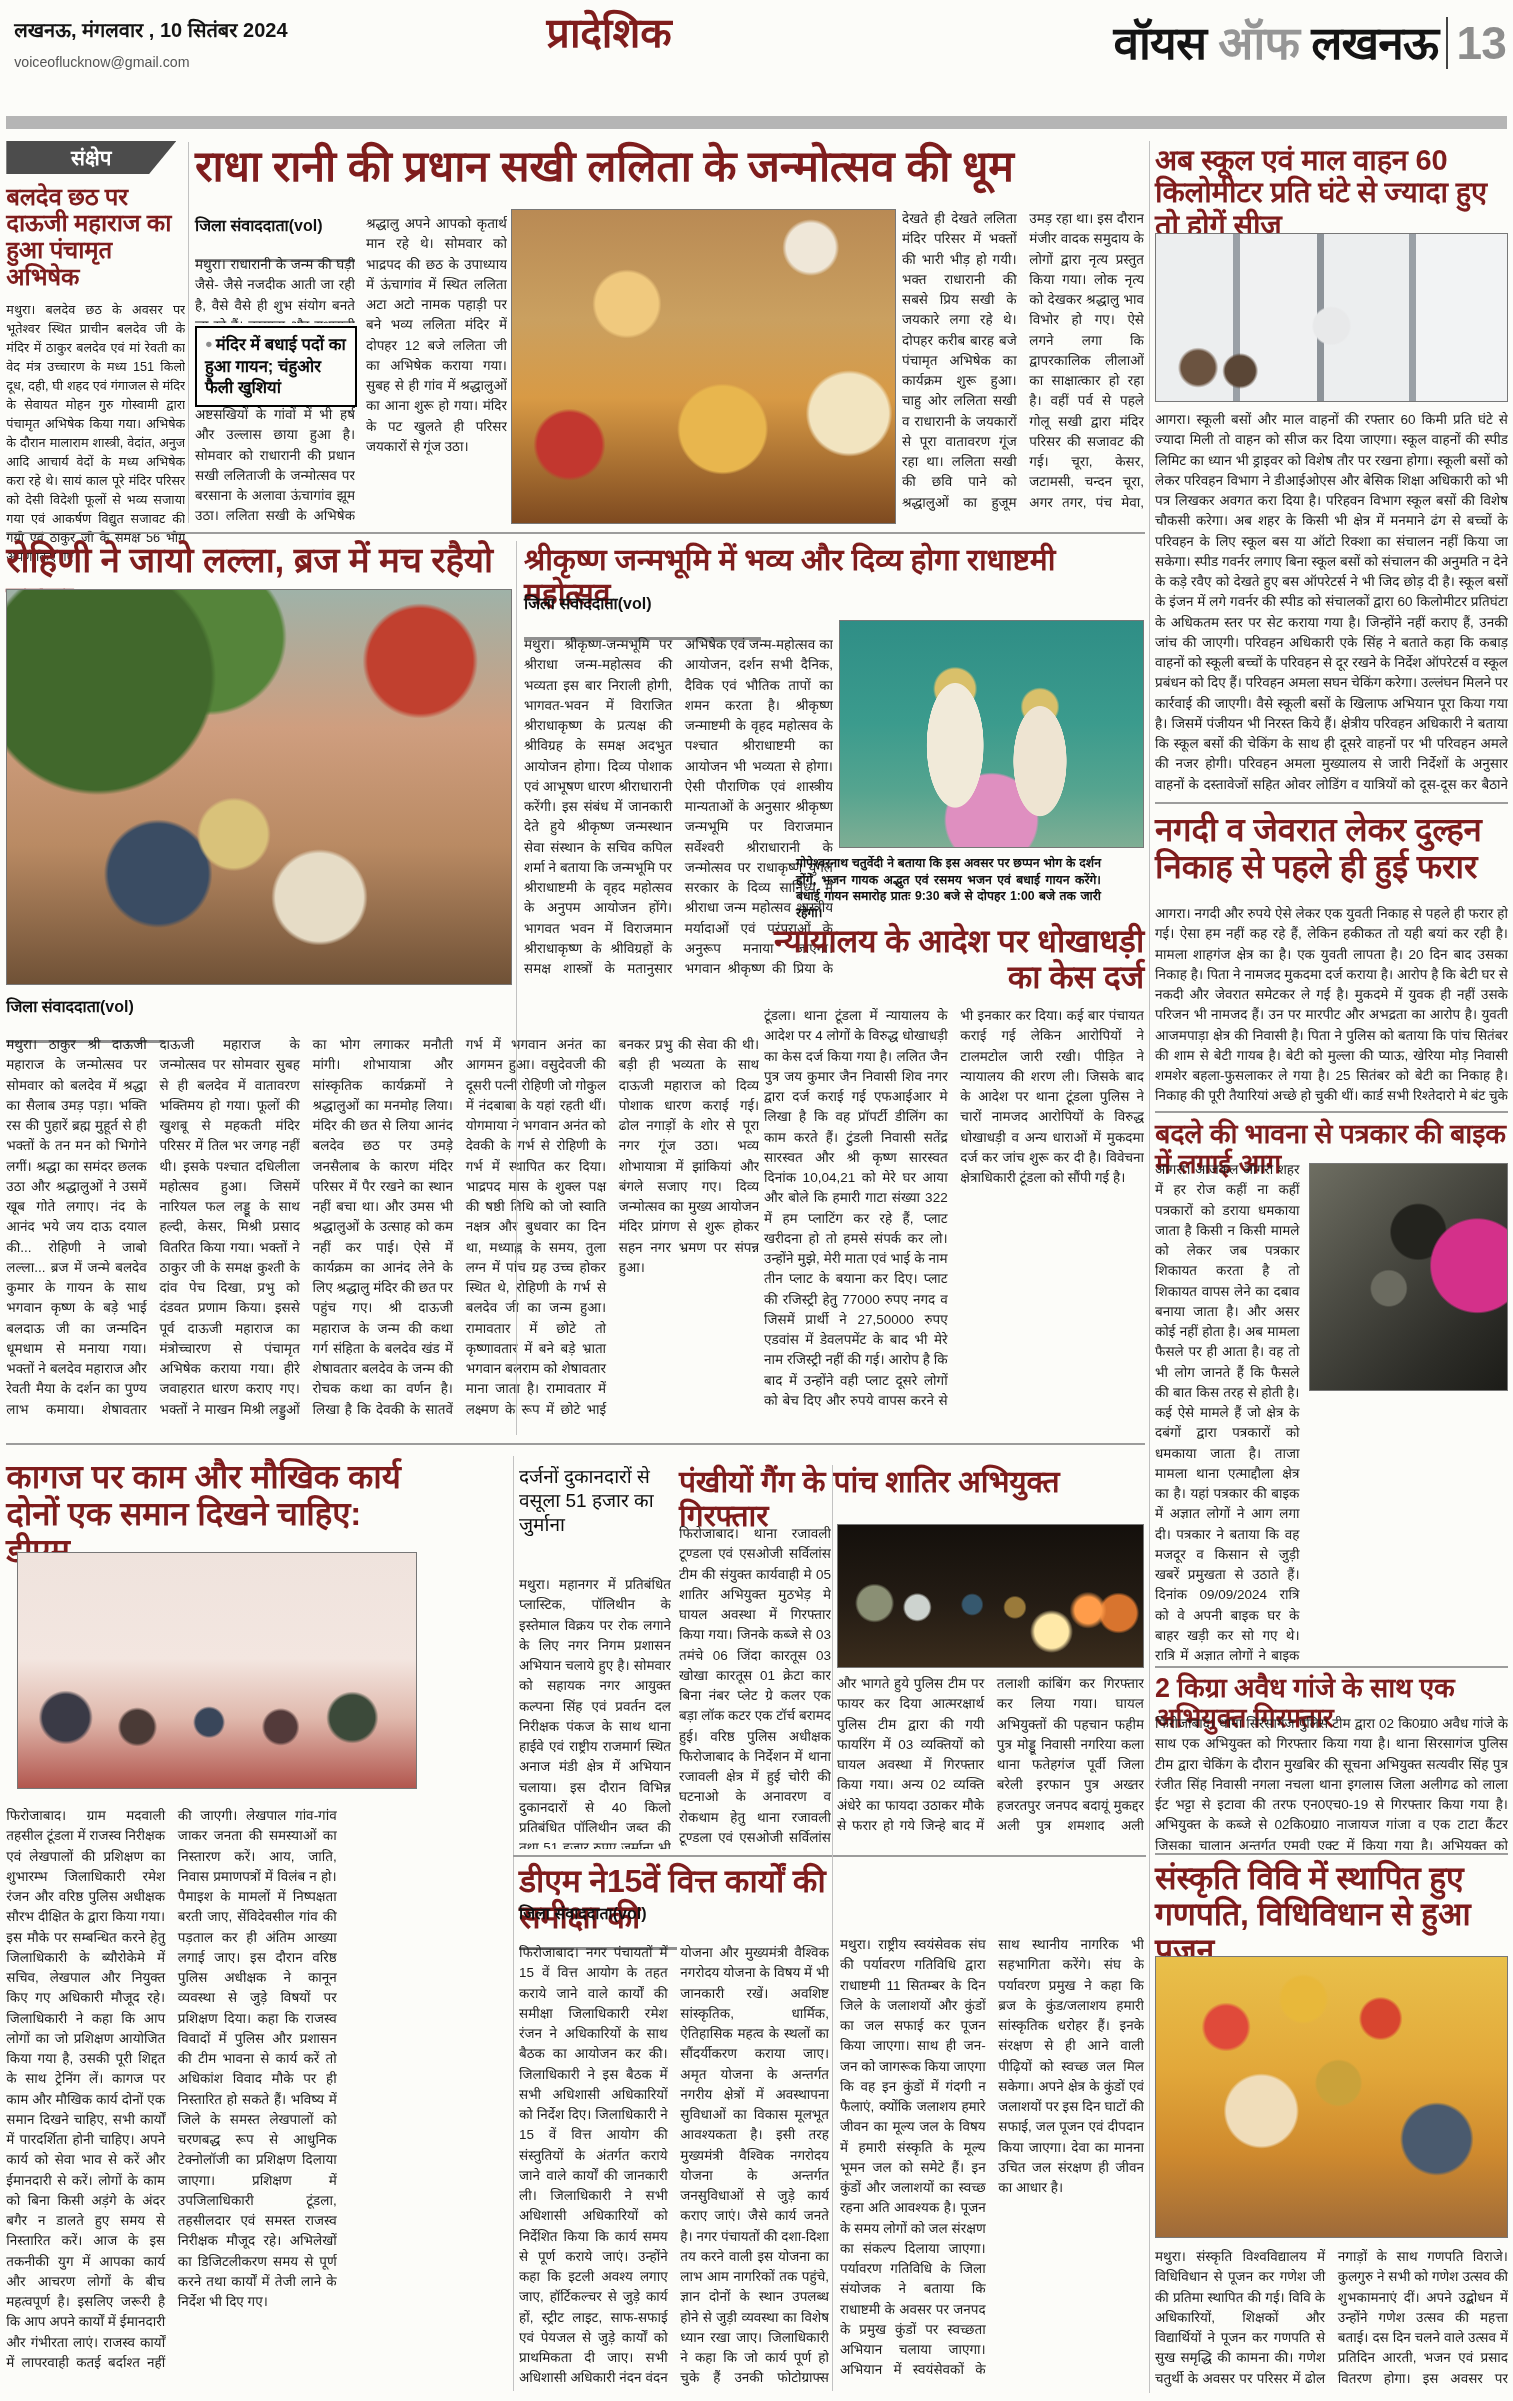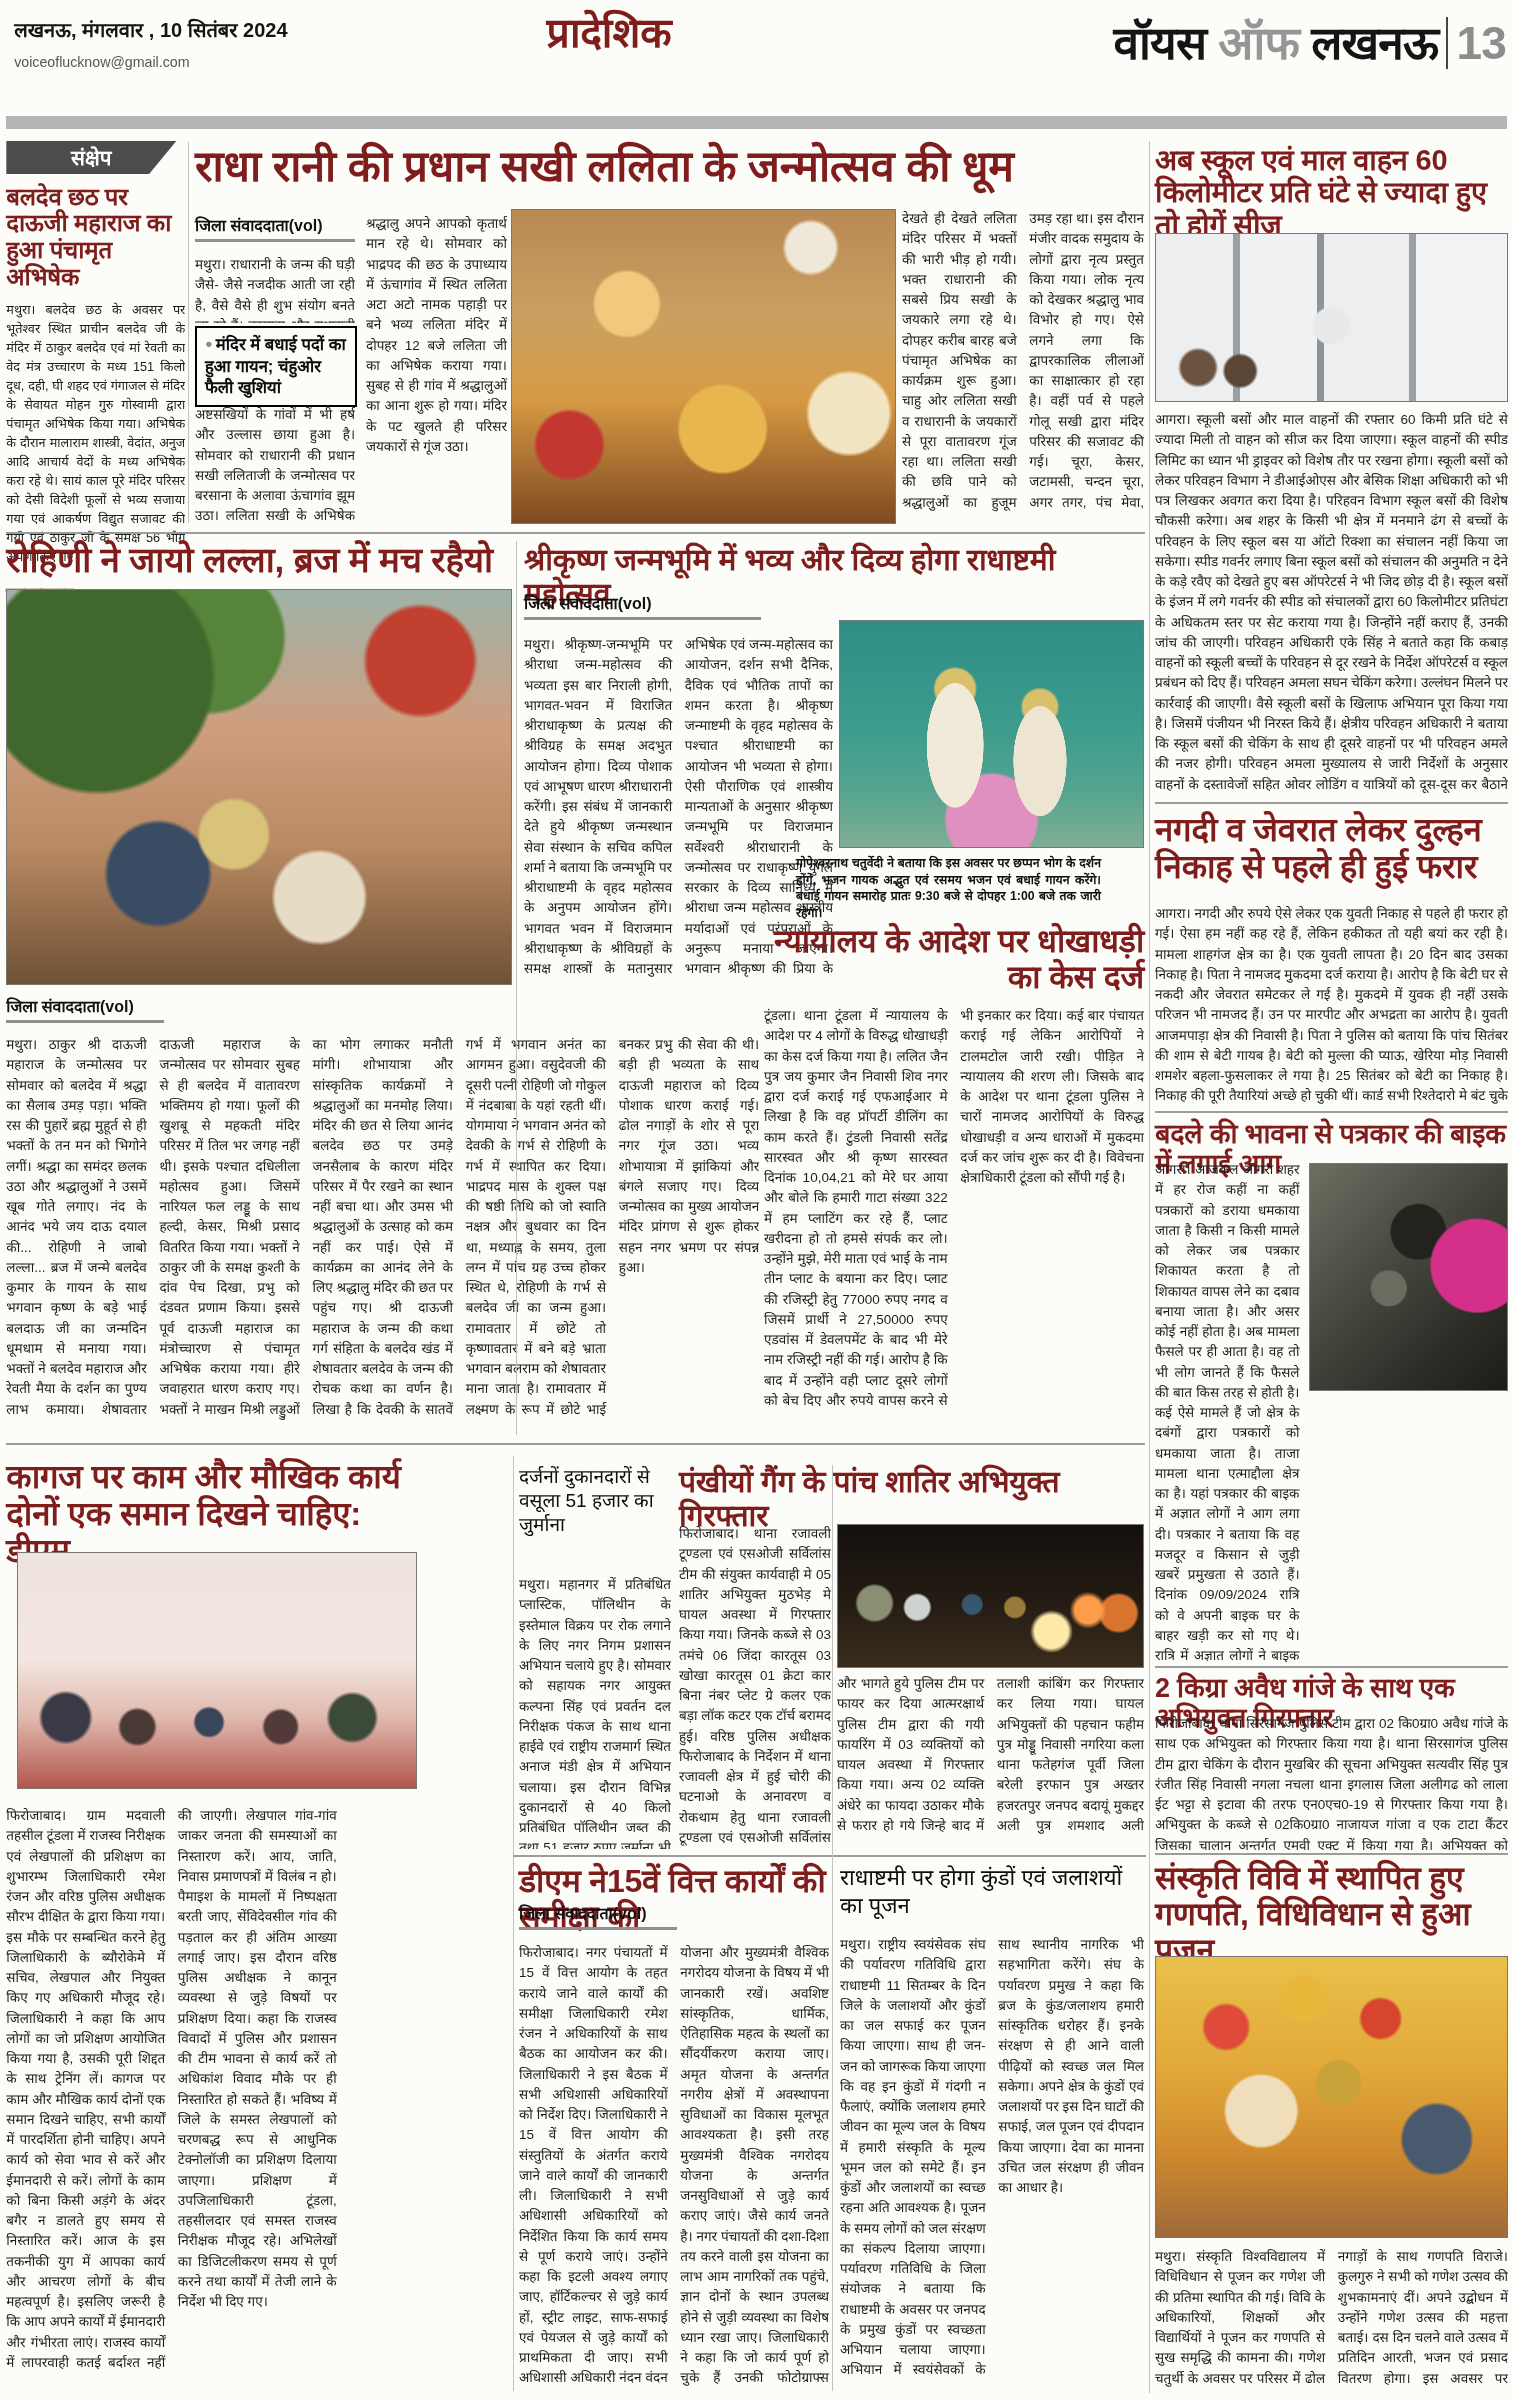--- a/index.html
+++ b/index.html
@@ -10,21 +10,21 @@
     overflow:hidden;
   }
   .abs { position:absolute; }
   .headline { font-weight:700; color:#7f1d1d; line-height:1.12; letter-spacing:-0.2px; }
   .body-text { font-size:13.5px; line-height:1.5; text-align:justify; color:#1d1d1d; overflow:hidden; }
   .small-text { font-size:12.7px; }
   .cols-2 { column-count:2; column-gap:12.7px; column-fill:auto; }
   .cols-3 { column-count:3; column-gap:12.7px; column-fill:auto; }
   .cols-5 { column-count:5; column-gap:12.7px; column-fill:auto; }
   .byline { font-weight:700; font-size:16px; color:#111;
-            border-bottom:3.2px solid #8f8f8f; padding-bottom:3px; }
+            border-bottom:3.2px solid #8f8f8f; padding-bottom:23px; }
   .photo { border:0.8px solid #777; box-sizing:border-box; }
   .rule-h { background:#9c9c9c; height:1.6px; }
   .rule-v { background:#c2c2c2; width:0.8px; }
   .masthead-bar { background:#b5b5b5; }
   .brief-banner {
     background:#4c4c4c; color:#fff; font-weight:700; font-size:20.6px;
     width:170px; height:33px; line-height:33px; text-align:center;
     clip-path:polygon(0 0,100% 0,84% 100%,0 100%);
   }
   .box-note {
@@ -145,21 +145,20 @@
          linear-gradient(180deg, #14100c 0%, #241c14 55%, #3a2c1c 100%);"></div>
   <div class="abs body-text cols-2" style="left:837px; top:1674px; width:307px; height:174px;">और भागते हुये पुलिस टीम पर फायर कर दिया आत्मरक्षार्थ पुलिस टीम द्वारा की गयी फायरिंग में 03 व्यक्तियों को घायल अवस्था में गिरफ्तार किया गया। अन्य 02 व्यक्ति अंधेरे का फायदा उठाकर मौके से फरार हो गये जिन्हे बाद में तलाशी कांबिंग कर गिरफ्तार कर लिया गया। घायल अभियुक्तों की पहचान फहीम पुत्र मोड्डू निवासी नगरिया कला थाना फतेहगंज पूर्वी जिला बरेली इरफान पुत्र अख्तर हजरतपुर जनपद बदायूं मुकद्दर अली पुत्र शमशाद अली निवासी गढ़िया पैगंबरपुर थाना हजरतपुर जनपद बदायूं व फरार गिरफ्तार अभियुक्त की पहिचान रमेश कश्यप पुत्र रामसिंह निवासी ग्राम चन्दोखा थाना दातागंज जनपद बंदायू जसवीर पुत्र नवाब निवासी धनौरा थाना दातागंज जनपद बंदायू के रूप में हुई है। घायल अभियुक्तों को पुलिस अभिरक्षा में उपचार हेतु अस्पताल में भर्ती कराया</div>
 
   <div class="abs rule-h" style="left:513px; top:1855px; width:633px;"></div>
   <div class="abs rule-v" style="left:832px; top:1465px; height:926px;"></div>
 
   <div class="abs headline" style="left:519px; top:1864px; width:312px; font-size:32px;">डीएम ने15वें वित्त कार्यों की समीक्षा की</div>
   <div class="abs byline" style="left:519px; top:1902px; width:158px;">जिला संवाददाता(vol)</div>
   <div class="abs body-text cols-2" style="left:519px; top:1943px; width:310px; height:448px;">फिरोजाबाद। नगर पंचायतों में 15 वें वित्त आयोग के तहत कराये जाने वाले कार्यों की समीक्षा जिलाधिकारी रमेश रंजन ने अधिकारियों के साथ बैठक का आयोजन कर की। जिलाधिकारी ने इस बैठक में सभी अधिशासी अधिकारियों को निर्देश दिए। जिलाधिकारी ने 15 वें वित्त आयोग की संस्तुतियों के अंतर्गत कराये जाने वाले कार्यों की जानकारी ली। जिलाधिकारी ने सभी अधिशासी अधिकारियों को निर्देशित किया कि कार्य समय से पूर्ण कराये जाएं। उन्होंने कहा कि इटली अवश्य लगाए जाए, हॉर्टिकल्चर से जुड़े कार्य हों, स्ट्रीट लाइट, साफ-सफाई एवं पेयजल से जुड़े कार्यों को प्राथमिकता दी जाए। सभी अधिशासी अधिकारी नंदन वंदन योजना और मुख्यमंत्री वैश्विक नगरोदय योजना के विषय में भी जानकारी रखें। अवशिष्ट सांस्कृतिक, धार्मिक, ऐतिहासिक महत्व के स्थलों का सौंदर्यीकरण कराया जाए। अमृत योजना के अन्तर्गत नगरीय क्षेत्रों में अवस्थापना सुविधाओं का विकास मूलभूत आवश्यकता है। इसी तरह मुख्यमंत्री वैश्विक नगरोदय योजना के अन्तर्गत जनसुविधाओं से जुड़े कार्य कराए जाएं। जैसे कार्य जनते है। नगर पंचायतों की दशा-दिशा तय करने वाली इस योजना का लाभ आम नागरिकों तक पहुंचे, ज्ञान दोनों के स्थान उपलब्ध होने से जुड़ी व्यवस्था का विशेष ध्यान रखा जाए। जिलाधिकारी ने कहा कि जो कार्य पूर्ण हो चुके हैं उनकी फोटोग्राफ्स सहित आख्या उपलब्ध कराई जाए। सभी कार्यों की गुणवत्ता की जांच समिति द्वारा की जाएगी। बैठक में परियोजना अधिकारी डूडा, अधिशासी अधिकारी नगर पंचायत एवं संबंधित विभागों के अधिकारी उपस्थित रहे।</div>
 
-  <div class="abs subhead" style="left:840px; top:1864px; width:304px; font-size:22px;">राधाष्टमी पर होगा कुंडों एवं जलाशयों का पूजन</div>
   <div class="abs body-text cols-2" style="left:840px; top:1935px; width:304px; height:456px;">मथुरा। राष्ट्रीय स्वयंसेवक संघ की पर्यावरण गतिविधि द्वारा राधाष्टमी 11 सितम्बर के दिन जिले के जलाशयों और कुंडों का जल सफाई कर पूजन किया जाएगा। साथ ही जन-जन को जागरूक किया जाएगा कि वह इन कुंडों में गंदगी न फैलाएं, क्योंकि जलाशय हमारे जीवन का मूल्य जल के विषय में हमारी संस्कृति के मूल्य भूमन जल को समेटे हैं। इन कुंडों और जलाशयों का स्वच्छ रहना अति आवश्यक है। पूजन के समय लोगों को जल संरक्षण का संकल्प दिलाया जाएगा। पर्यावरण गतिविधि के जिला संयोजक ने बताया कि राधाष्टमी के अवसर पर जनपद के प्रमुख कुंडों पर स्वच्छता अभियान चलाया जाएगा। अभियान में स्वयंसेवकों के साथ स्थानीय नागरिक भी सहभागिता करेंगे। संघ के पर्यावरण प्रमुख ने कहा कि ब्रज के कुंड/जलाशय हमारी सांस्कृतिक धरोहर हैं। इनके संरक्षण से ही आने वाली पीढ़ियों को स्वच्छ जल मिल सकेगा। अपने क्षेत्र के कुंडों एवं जलाशयों पर इस दिन घाटों की सफाई, जल पूजन एवं दीपदान किया जाएगा। देवा का मानना उचित जल संरक्षण ही जीवन का आधार है।</div>
 
   <div class="abs rule-v" style="left:1149px; top:141px; height:2252px;"></div>
 
   <div class="abs headline" style="left:1155px; top:144px; width:354px; font-size:29px;">अब स्कूल एवं माल वाहन 60 किलोमीटर प्रति घंटे से ज्यादा हुए तो होगें सीज</div>
   <div class="abs photo" style="left:1155px; top:233px; width:353px; height:169px;
        background:
          radial-gradient(circle at 12% 80%, #6b5340 0 5%, transparent 6%),
          radial-gradient(circle at 24% 82%, #5a4636 0 5%, transparent 6%),
          radial-gradient(circle at 50% 55%, #e8e9ea 0 9%, transparent 10%),

